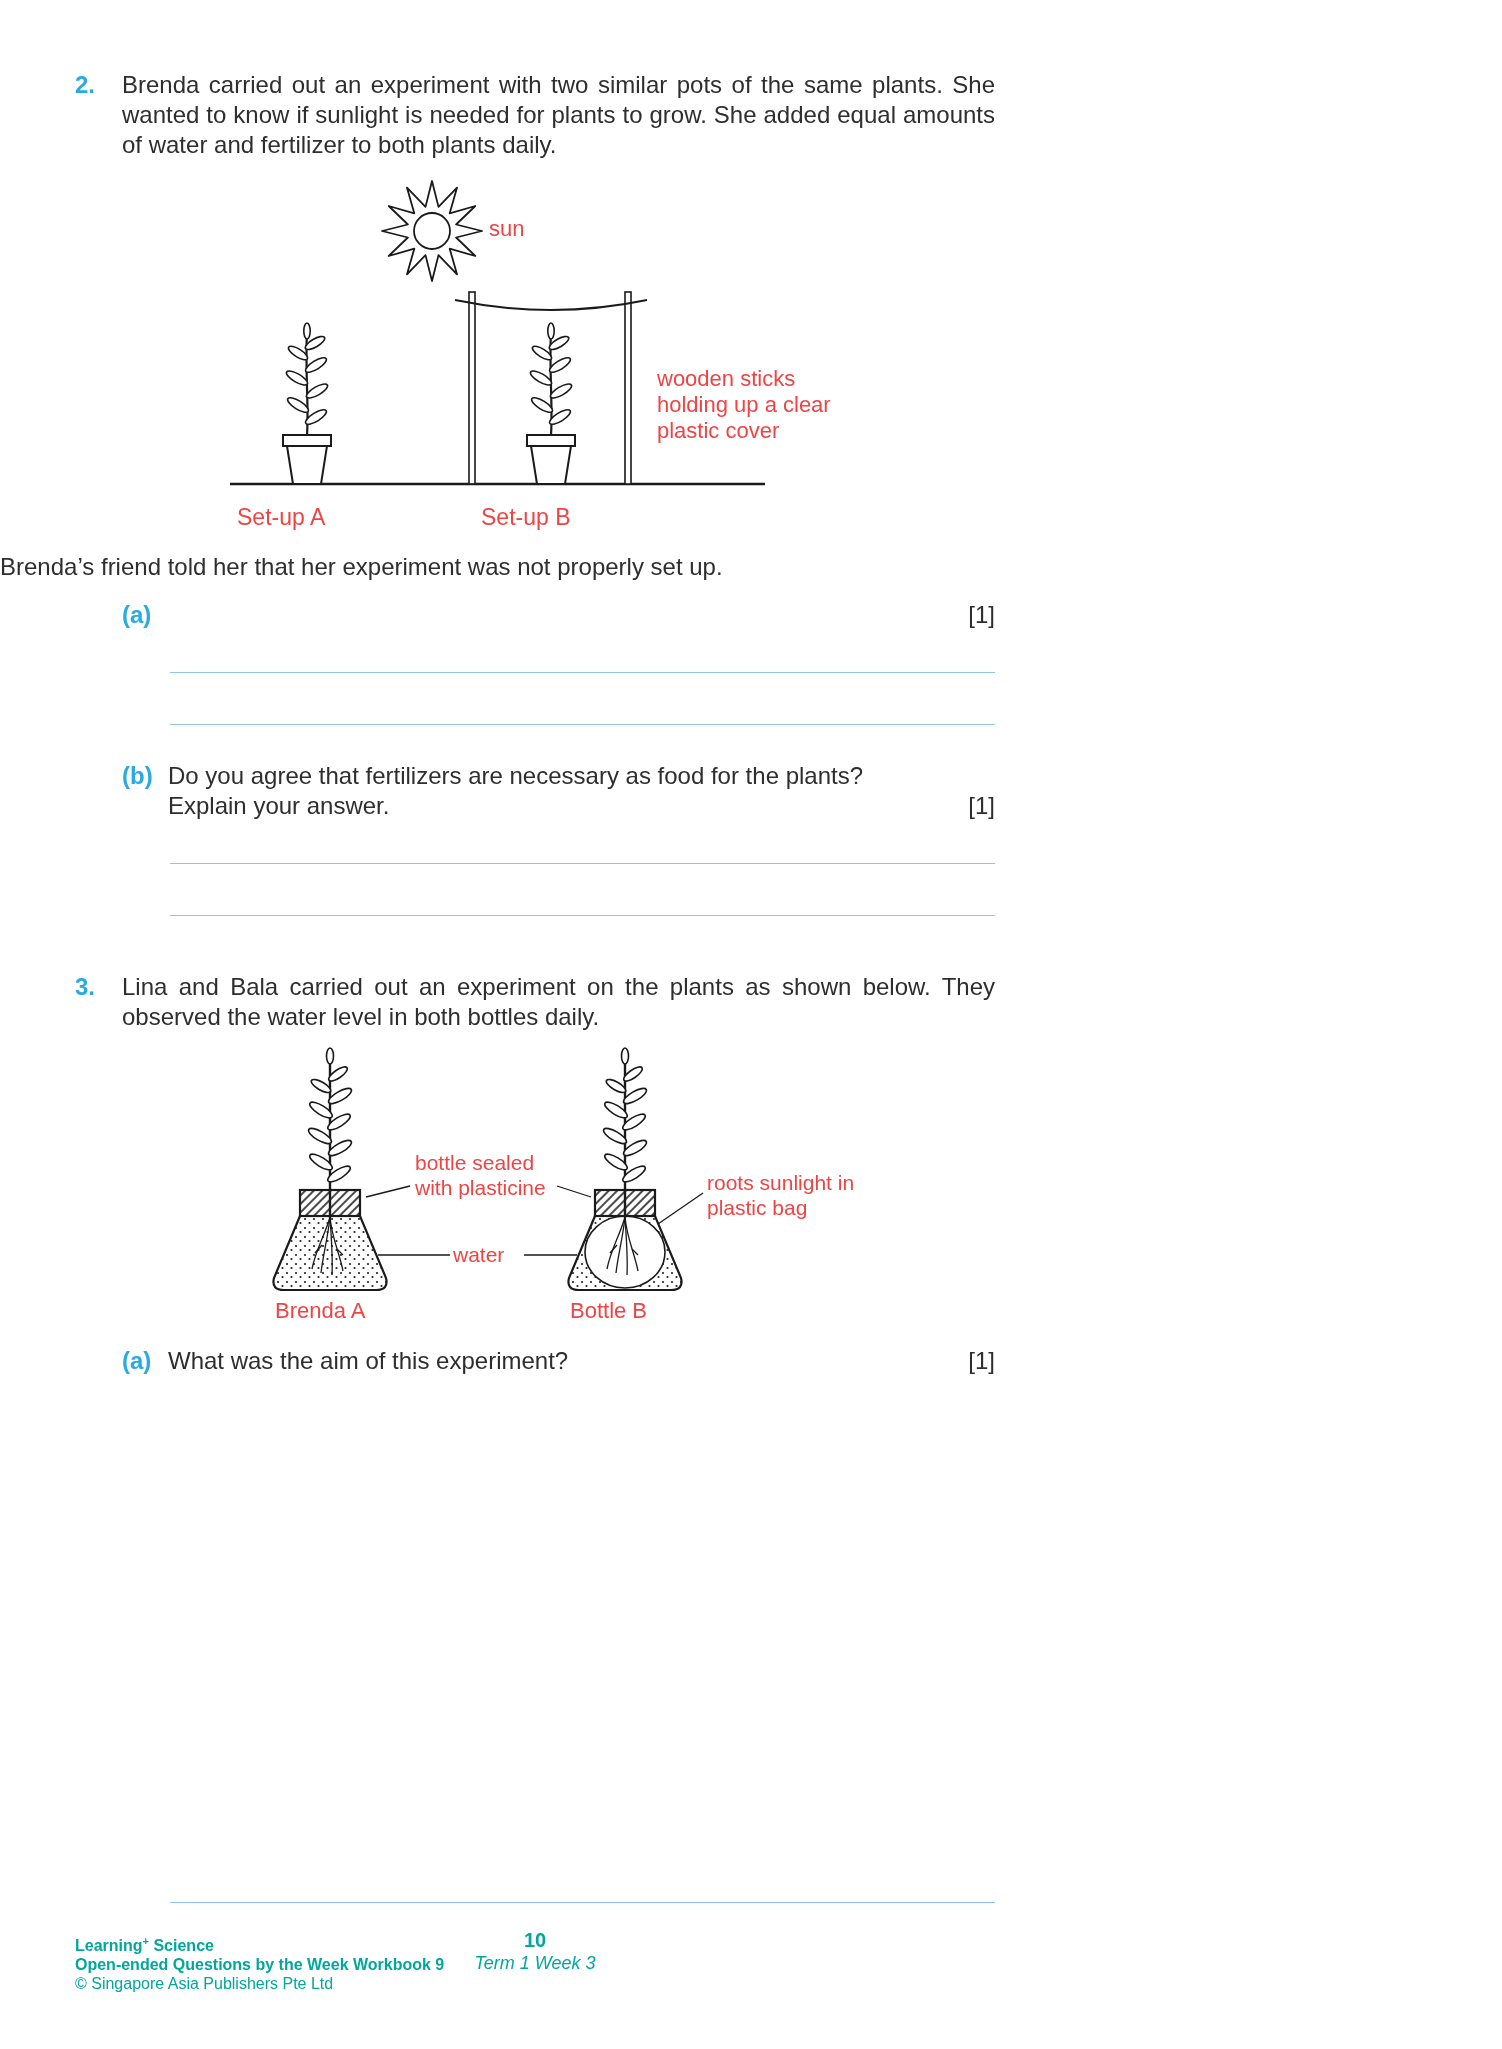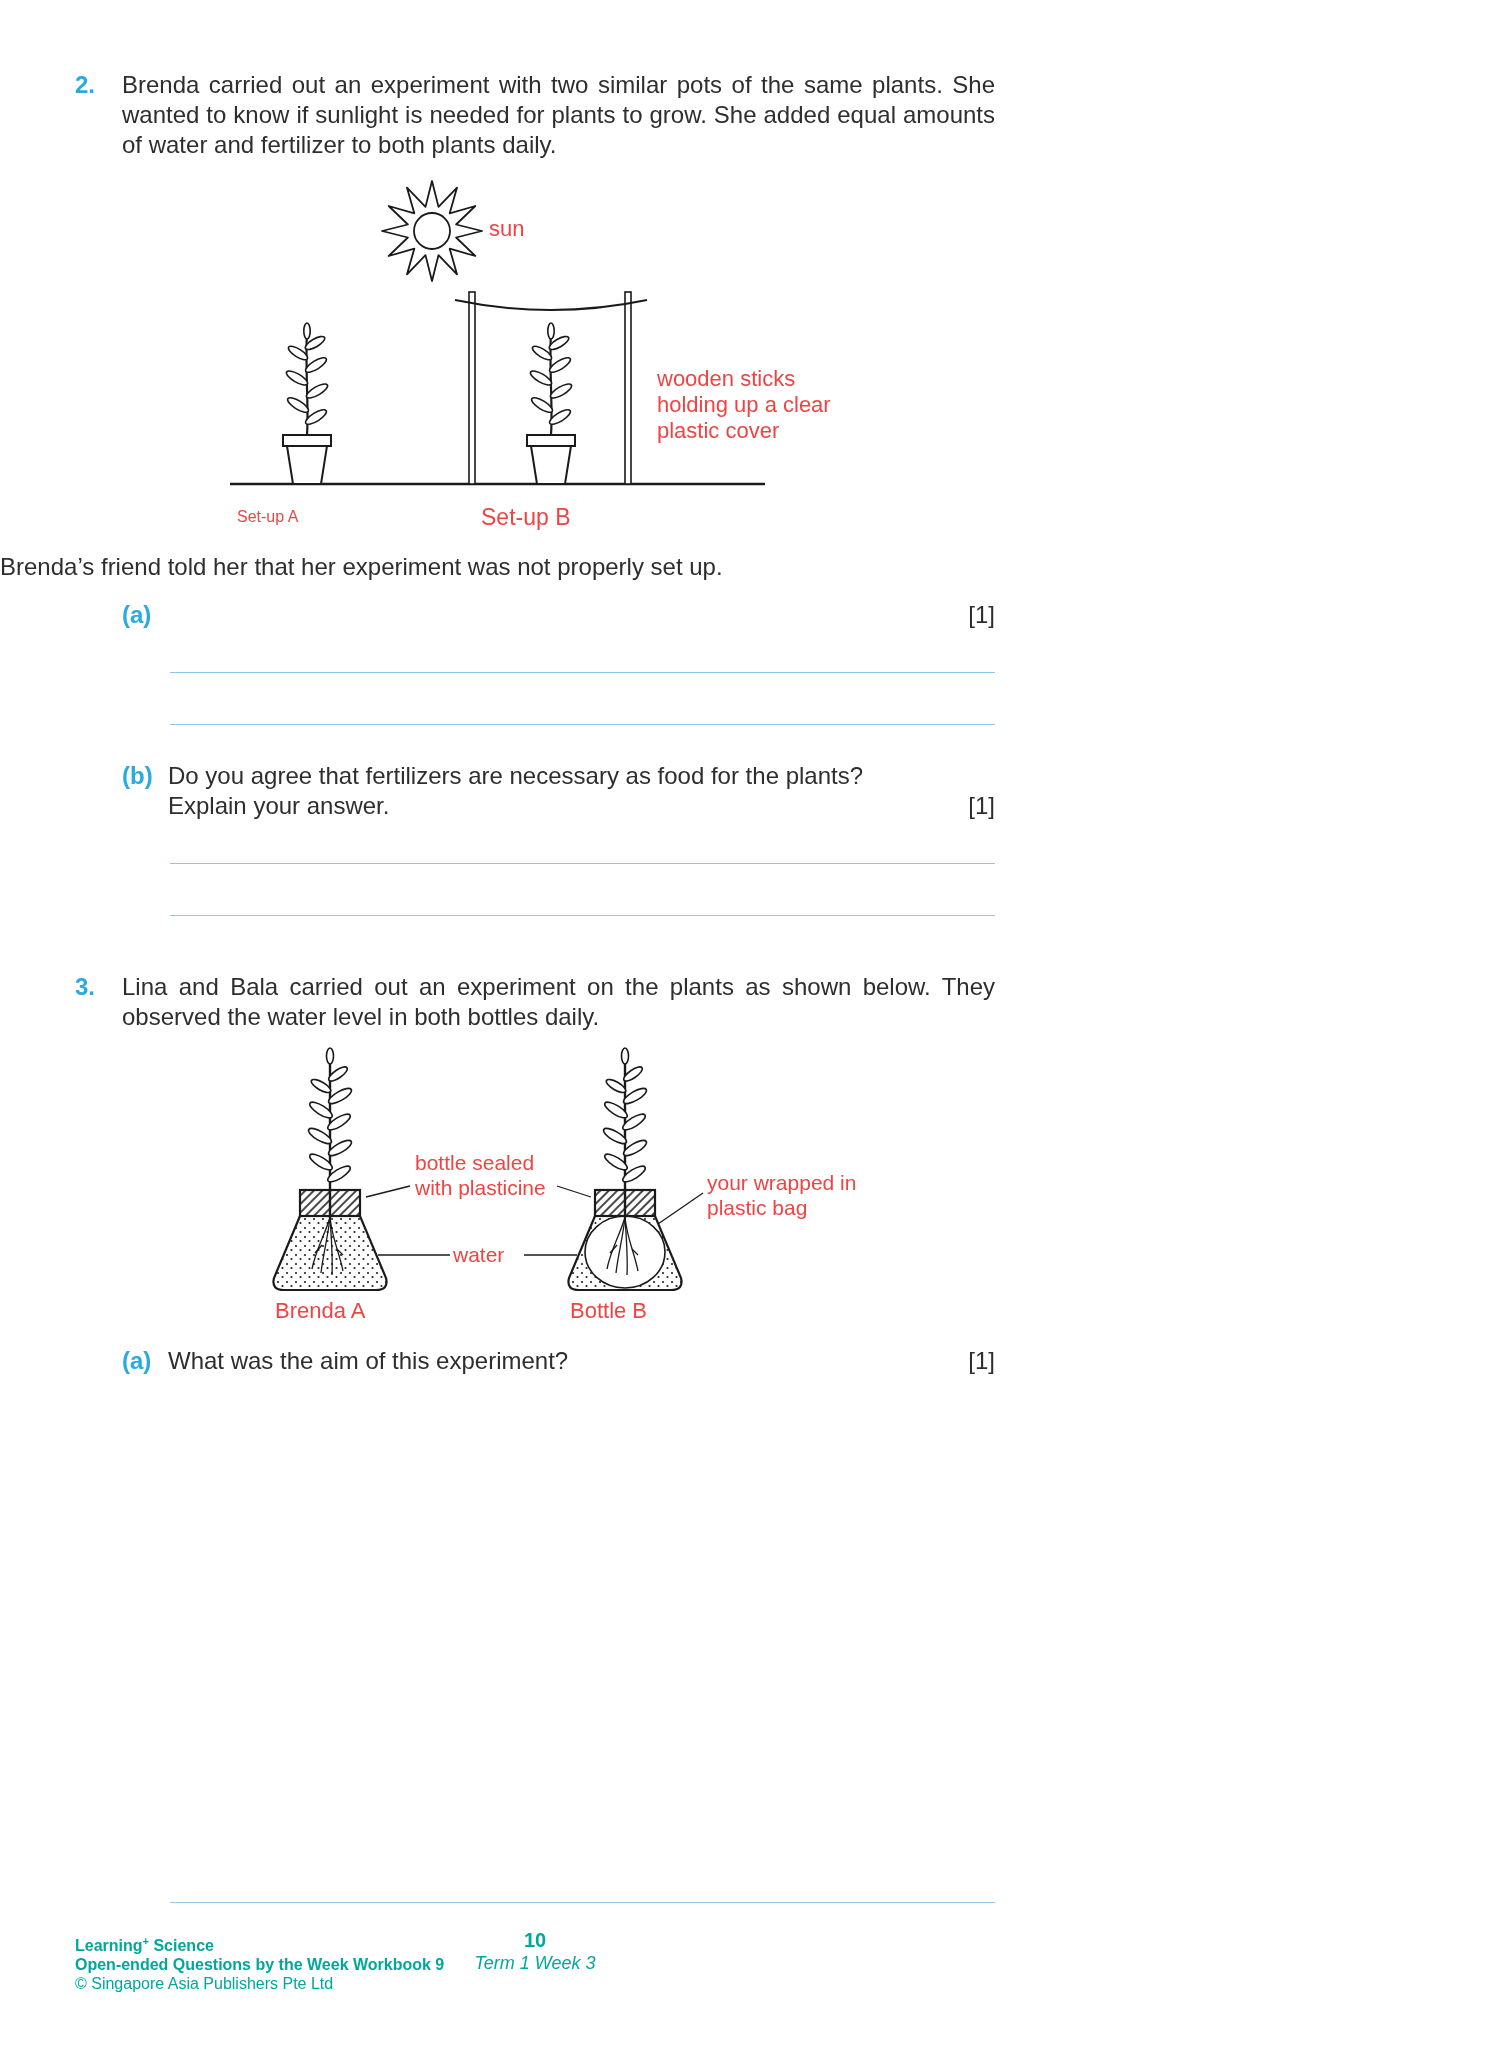--- a/index.html
+++ b/index.html
@@ -84,21 +84,21 @@
         <use href="#pot" transform="translate(396,259)"></use>
         <use href="#shortplant" transform="translate(396,259)"></use>
         <rect x="314" y="116" width="6" height="192" fill="#fff" stroke="#1a1a1a" stroke-width="1.6"></rect>
         <rect x="470" y="116" width="6" height="192" fill="#fff" stroke="#1a1a1a" stroke-width="1.6"></rect>
         <path d="M300 124 Q396 144 492 124" fill="none" stroke="#1a1a1a" stroke-width="2"></path>
       </g>
     </svg>
 
     <div class="dlabel" style="left:334px; top:40px;">sun</div>
     <div class="dlabel center" style="left:502px; top:190px; width:190px;">wooden sticks holding up a clear plastic cover</div>
-    <div class="dlabel center" style="left:82px; top:328px; width:140px; font-size:16px;">Set-up A</div>
+    <div class="dlabel center" style="left:82px; top:328px; width:140px; font-size:23px;">Set-up A</div>
     <div class="dlabel center" style="left:326px; top:328px; width:140px; font-size:23px;">Set-up B</div>
   </div>
 
   <div class="plain mt16">Brenda’s friend told her that her experiment was not properly set up.</div>
 
   <div class="subq mt18">
     <div class="sublabel">(a)</div>
     <div class="marks">[1]</div>
   </div>
   <div class="ansline mt42"></div>
@@ -169,21 +169,21 @@
       <g stroke="#1a1a1a" stroke-width="1.3">
         <line x1="140" y1="146" x2="96" y2="157"></line>
         <line x1="287" y1="146" x2="321" y2="157"></line>
         <line x1="180" y1="215" x2="108" y2="215"></line>
         <line x1="254" y1="215" x2="307" y2="215"></line>
         <line x1="433" y1="153" x2="388" y2="184"></line>
       </g>
     </svg>
 
     <div class="dlabel center" style="left:145px; top:110px; width:140px; font-size:21px; line-height:25px;">bottle sealed with plasticine</div>
-    <div class="dlabel" style="left:437px; top:130px; width:160px; font-size:21px; line-height:25px;">your wrapped in plastic bag</div>
+    <div class="dlabel" style="left:437px; top:130px; width:160px; font-size:21px; line-height:25px;">roots sunlight in plastic bag</div>
     <div class="dlabel center" style="left:183px; top:202px; width:68px; font-size:21px;">water</div>
     <div class="dlabel center" style="left:5px; top:258px; width:110px; font-size:22px;">Brenda A</div>
     <div class="dlabel center" style="left:300px; top:258px; width:110px; font-size:22px;">Bottle B</div>
   </div>
 
   <div class="subq mt14">
     <div class="sublabel">(a)</div>
     <div class="subtext">What was the aim of this experiment?</div>
     <div class="marks">[1]</div>
   </div>

